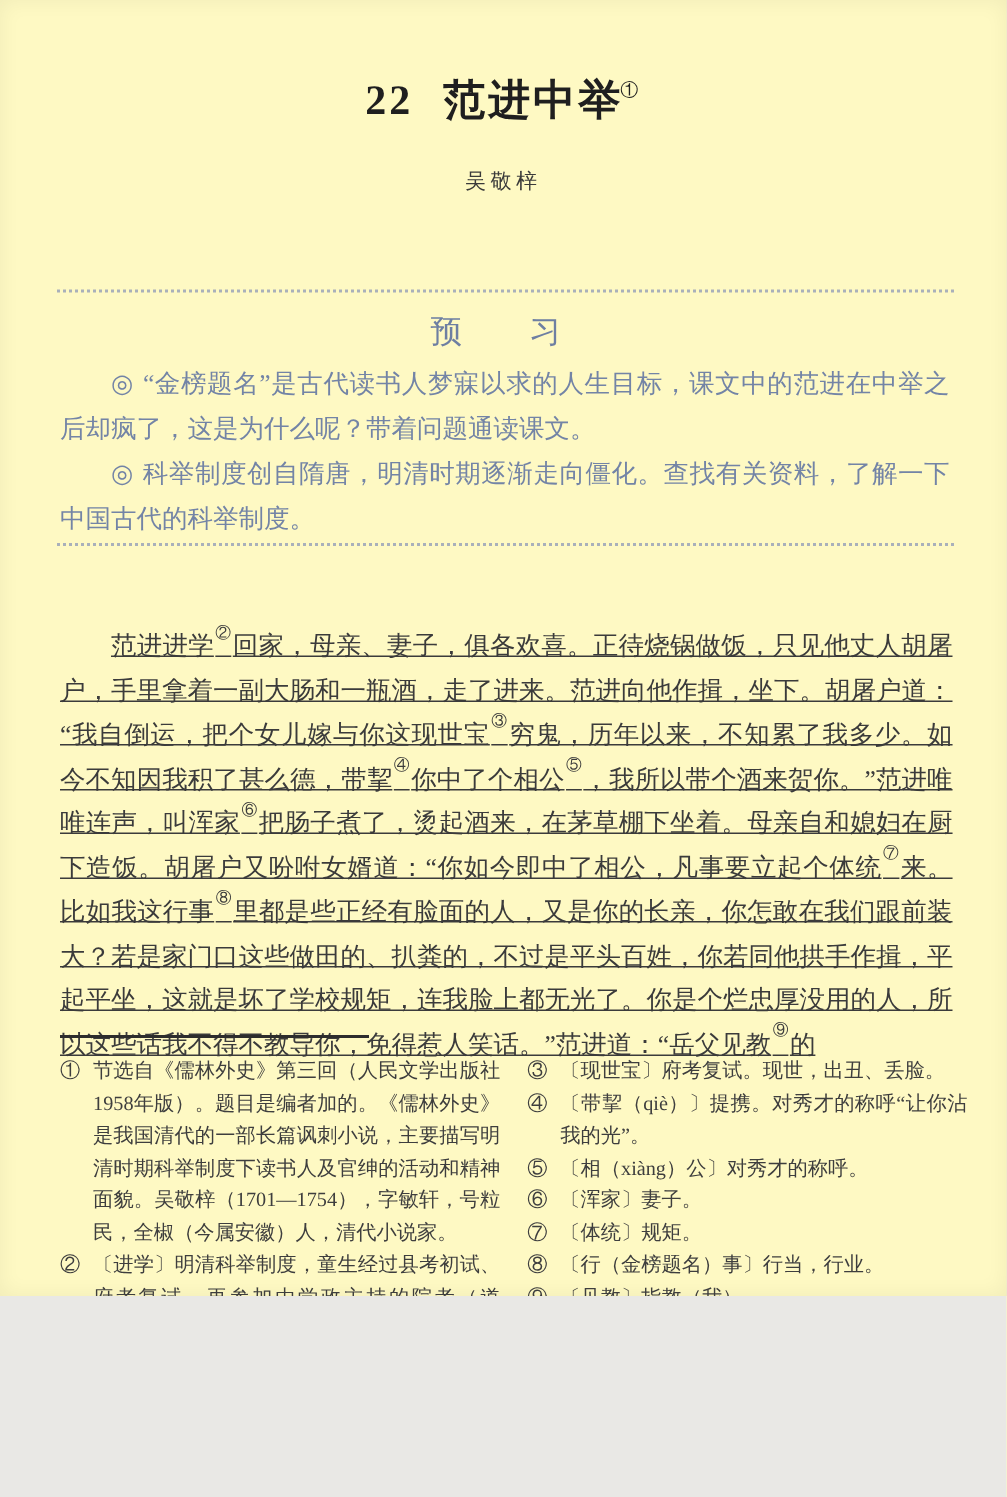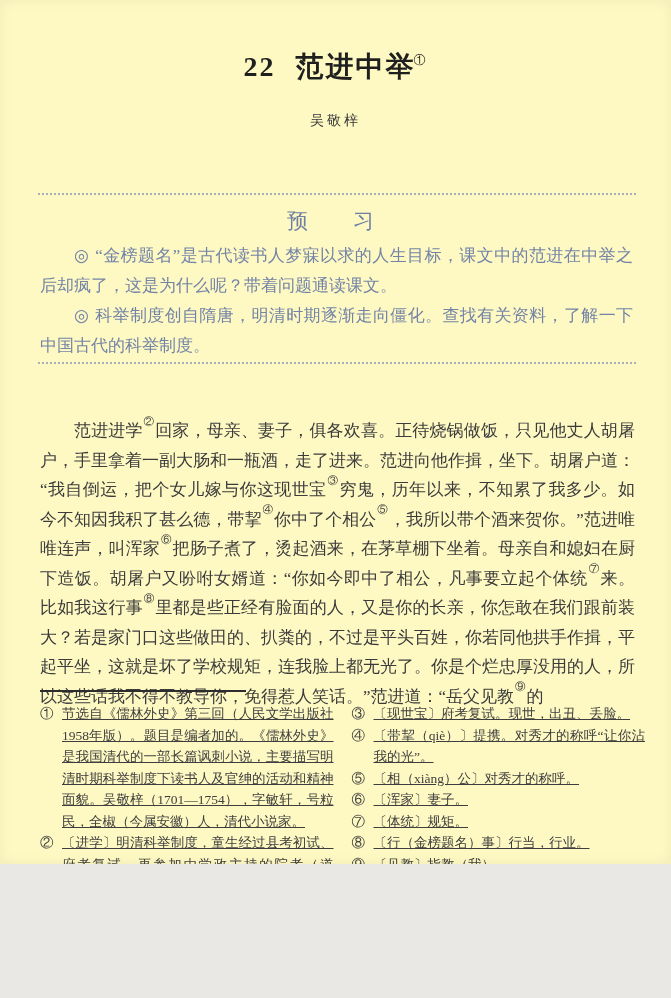--- a/index.html
+++ b/index.html
@@ -50,40 +50,41 @@
   .preview p{
     margin:0;font-size:17px;line-height:30px;
     text-indent:2em;text-align:justify;
   }
   .pv-bullet{margin-right:6px;}
   
   .body-text{
     position:absolute;top:416px;left:40px;right:36px;
     color:#3b3b3b;font-size:17px;line-height:29.5px;
     text-align:justify;
+    text-decoration:underline;
   }
   .body-text p{margin:0;text-indent:2em;}
   .body-text sup,.title-sup{font-size:10.5px;}
   .body-text sup{
     position:relative;top:-0.45em;line-height:0;margin:0 1px;
   }
   
   .fn-divider{
     position:absolute;top:690px;left:40px;width:206px;height:0;
     border-top:2px solid #2d2d2d;
   }
   .footnotes{
     position:absolute;top:703px;left:40px;right:26px;
     display:flex;gap:18px;
     color:#3e3e3e;font-size:13.5px;line-height:21.5px;
   }
   .fn-col{flex:1 1 0;}
   .fn{display:flex;text-align:justify;}
   .fn .m{flex:0 0 22px;}
-  .fn .t{flex:1;text-decoration:underline;}
+  .fn .t{flex:1;}
   .fn.cont .t{margin-left:22px;}
   
   .page-footer{
     position:absolute;top:940px;left:0;width:100%;height:30px;
     color:#4a4a4a;font-size:13.5px;
   }
   .footer-lesson{
     position:absolute;left:325px;top:4px;
     display:flex;align-items:center;letter-spacing:2px;gap:24px;
   }

